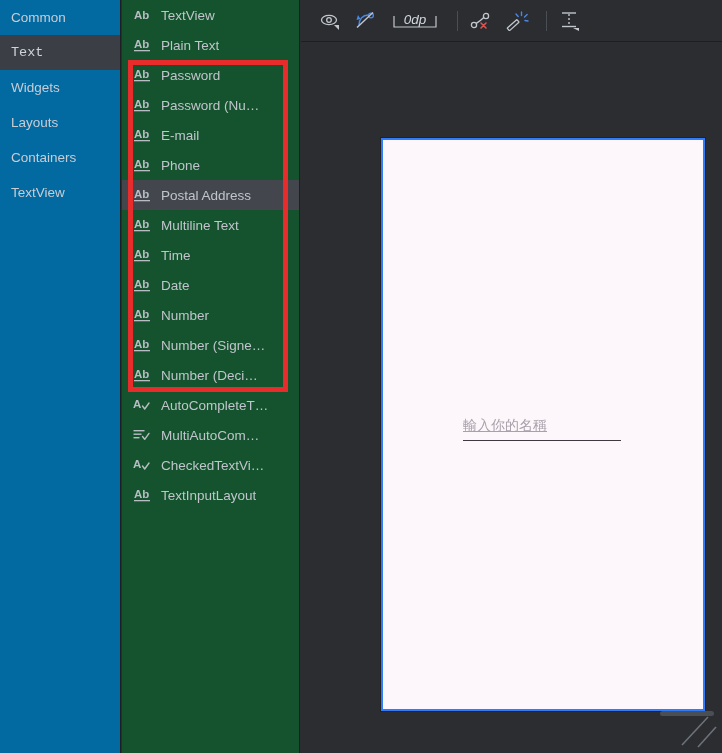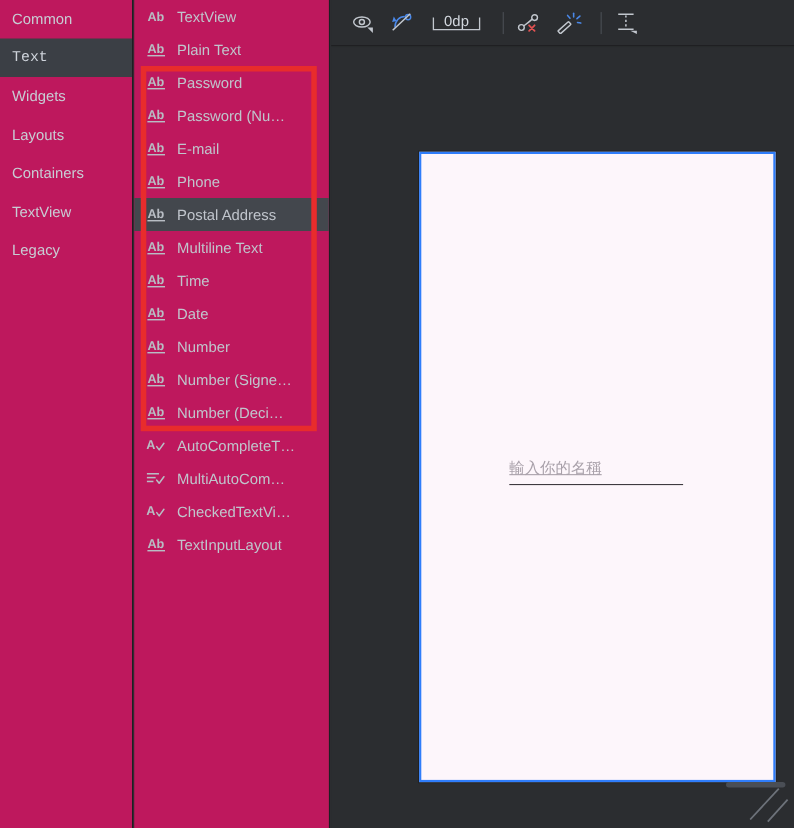--- a/index.html
+++ b/index.html
@@ -20,21 +20,21 @@
     height: 753px;
     background: #2b2d30;
   }
 
   
   #category-sidebar {
     position: absolute;
     left: 0; top: 0;
     width: 121px;
     height: 753px;
-    background: #be185d;
+    background: #0369a1;
     border-right: 1px solid #1e1f22;
     box-sizing: border-box;
   }
   .cat-item {
     height: 35px;
     display: flex;
     align-items: center;
     padding-left: 11px;
     color: #c8cdd4;
     font-size: 13.5px;
@@ -47,21 +47,21 @@
     color: #cfd4db;
     font-family: Liberation Mono, monospace;
   }
 
   
   #palette-list {
     position: absolute;
     left: 122px; top: 0;
     width: 178px;
     height: 753px;
-    background: #be185d;
+    background: #14532d;
     border-right: 1px solid #1e1f22;
     box-sizing: border-box;
     overflow: hidden;
   }
   .pal-item {
     position: relative;
     height: 30px;
     display: flex;
     align-items: center;
     padding-left: 11px;
@@ -114,20 +114,21 @@
     padding-left: 14px;
   }
   .tb-btn {
     width: 30px;
     height: 28px;
     margin-right: 6px;
     display: flex;
     align-items: center;
     justify-content: center;
     cursor: default;
+    font-style: italic;
   }
   .tb-btn.wide { width: 56px; }
   .tb-sep {
     width: 1px;
     height: 20px;
     background: #4b4f55;
     margin: 0 8px;
   }
 
   
@@ -196,23 +197,20 @@
     </div>
     <div class="cat-item">
       <span>Layouts</span>
     </div>
     <div class="cat-item">
       <span>Containers</span>
     </div>
     <div class="cat-item">
       <span>TextView</span>
     </div>
-    <div class="cat-item">
-      <span>Legacy</span>
-    </div>
   </div>
 
   <div id="palette-list">
 
     <div class="pal-item">
       <svg class="pal-icon" viewBox="0 0 20 18">
         <text x="1" y="13" font-family="Liberation Sans, sans-serif" font-size="11.5" font-weight="bold" fill="#b8bdc4">Ab</text>
       </svg>
       <span class="pal-label">TextView</span>
     </div>

